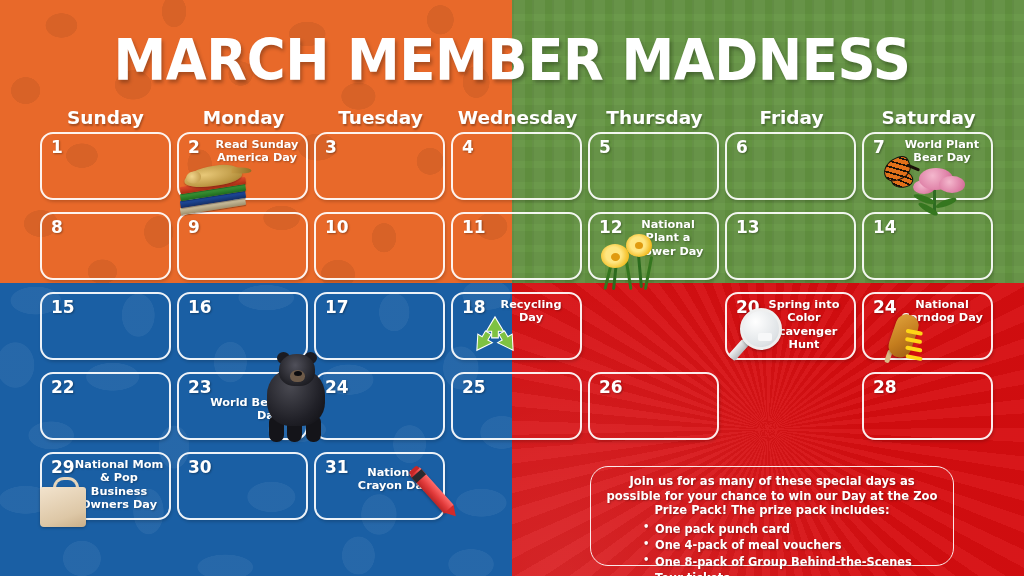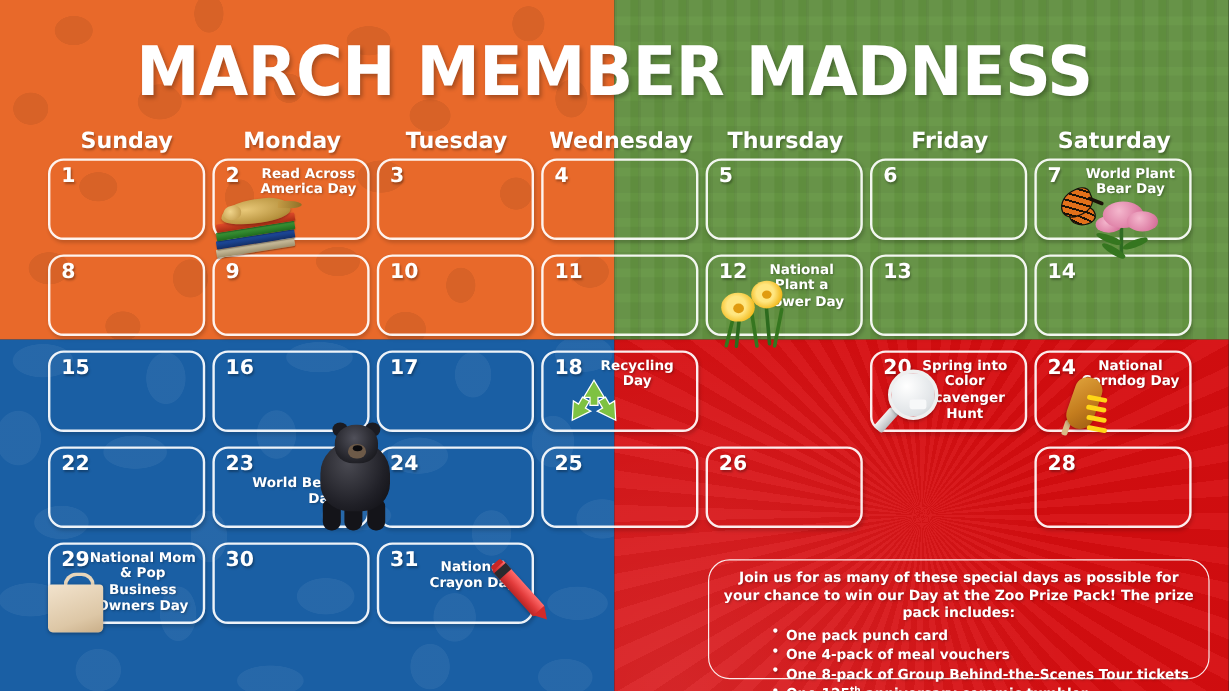--- a/index.html
+++ b/index.html
@@ -293,21 +293,21 @@
   .cr-tip { position: absolute; right: -9px; top: 0px; width: 0; height: 0;
             border-left: 10px solid #d22a2a;
             border-top: 6.5px solid transparent; border-bottom: 6.5px solid transparent; }
   .cr-back { position: absolute; left: -3px; top: 1px; width: 4px; height: 11px;
              background: #c62626; border-radius: 2px 0 0 2px; }
 
   
   #promo {
     position: absolute;
     left: 590px; top: 466px;
-    width: 418px; height: 100px;
+    width: 364px; height: 100px;
     border: 1.8px solid rgba(255,255,255,.9);
     border-radius: 18px;
     box-sizing: border-box;
     z-index: 38;
     padding: 7px 12px 0 12px;
     color: #fff;
   }
   #promo-lead {
     font-size: 11.6px;
     font-weight: bold;
@@ -360,21 +360,21 @@
   <div class="dayhdr" style="left:860px">Saturday</div>
 
   <div id="cells">
 
     <div class="cell" style="left:40px;top:132px">
       <span class="num">1</span>
       <span class="evt"></span>
     </div>
     <div class="cell" style="left:177px;top:132px">
       <span class="num">2</span>
-      <span class="evt">Read Across America Day</span>
+      <span class="evt">Read Sunday America Day</span>
     </div>
     <div class="cell" style="left:314px;top:132px">
       <span class="num">3</span>
       <span class="evt"></span>
     </div>
     <div class="cell" style="left:451px;top:132px">
       <span class="num">4</span>
       <span class="evt"></span>
     </div>
     <div class="cell" style="left:588px;top:132px">

